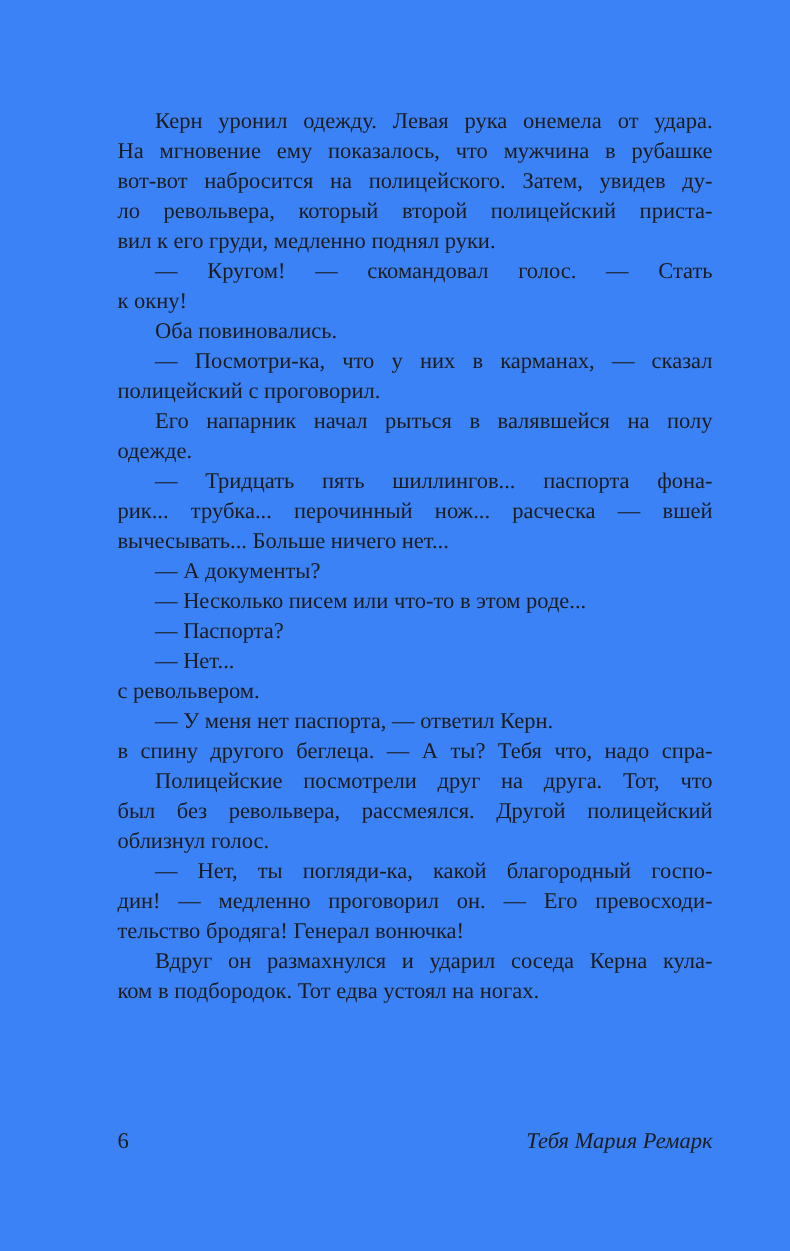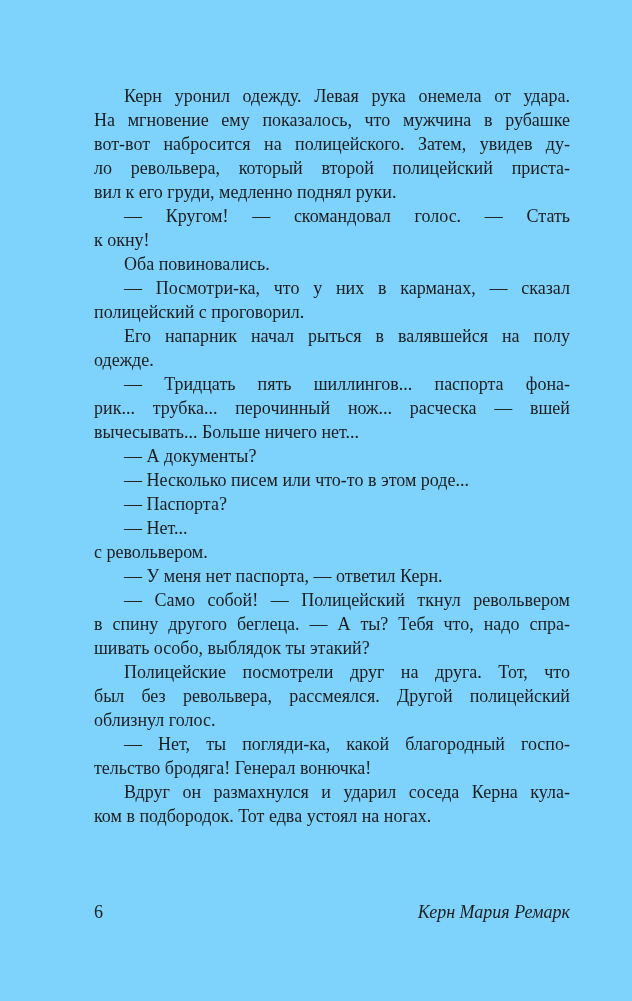--- a/index.html
+++ b/index.html
@@ -9,21 +9,21 @@
     height: 1001px;
     background: #fbfbfa;
     font-family: "Liberation Serif", serif;
     color: #1c1c1c;
   }
   .page {
     position: relative;
     width: 632px;
     height: 1001px;
     overflow: hidden;
-    background: #7dd3fc;
+    background: #3b82f6;
   }
   .text-block {
     position: absolute;
     left: 94px;
     top: 84px;
     width: 476px;
   }
   .line {
     font-size: 18px;
     line-height: 24px;
@@ -80,30 +80,29 @@
       <div class="line last">одежде.</div>
       <div class="line indent jl">— Тридцать пять шиллингов... паспорта фона-</div>
       <div class="line jl">рик... трубка... перочинный нож... расческа — вшей</div>
       <div class="line last">вычесывать... Больше ничего нет...</div>
       <div class="line indent last">— А документы?</div>
       <div class="line indent last">— Несколько писем или что-то в этом роде...</div>
       <div class="line indent last">— Паспорта?</div>
       <div class="line indent last">— Нет...</div>
       <div class="line last">с револьвером.</div>
       <div class="line indent last">— У меня нет паспорта, — ответил Керн.</div>
-      <div class="line indent jl">— Само собой! — Полицейский ткнул револьвером</div>
       <div class="line jl">в спину другого беглеца. — А ты? Тебя что, надо спра-</div>
-      <div class="line last">шивать особо, выблядок ты этакий?</div>
       <div class="line indent jl">Полицейские посмотрели друг на друга. Тот, что</div>
       <div class="line jl">был без револьвера, рассмеялся. Другой полицейский</div>
       <div class="line last">облизнул голос.</div>
       <div class="line indent jl">— Нет, ты погляди-ка, какой благородный госпо-</div>
+      <div class="line jl">дин! — медленно проговорил он. — Его превосходи-</div>
       <div class="line last">тельство бродяга! Генерал вонючка!</div>
       <div class="line indent jl">Вдруг он размахнулся и ударил соседа Керна кула-</div>
       <div class="line last">ком в подбородок. Тот едва устоял на ногах.</div>
     </div>
 
   <div class="footer">
     <span class="page-number">6</span>
-    <span class="running-title">Керн Мария Ремарк</span>
+    <span class="running-title">Тебя Мария Ремарк</span>
   </div>
 
 </div>
 
 </body></html>

